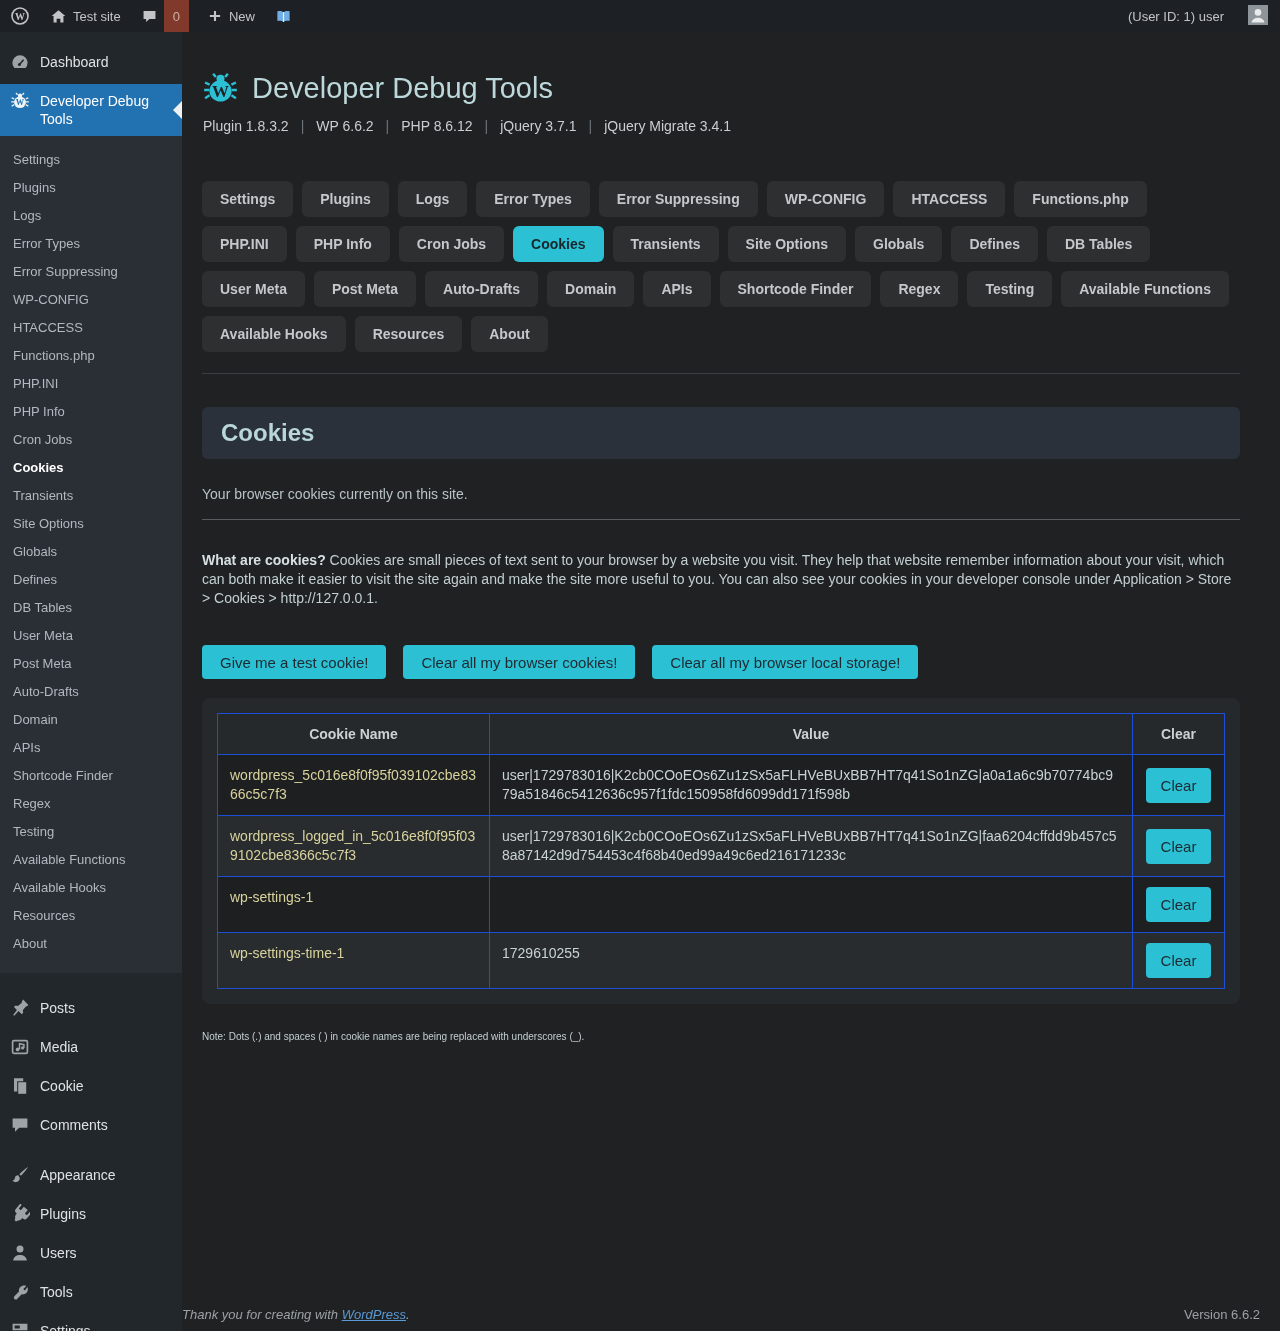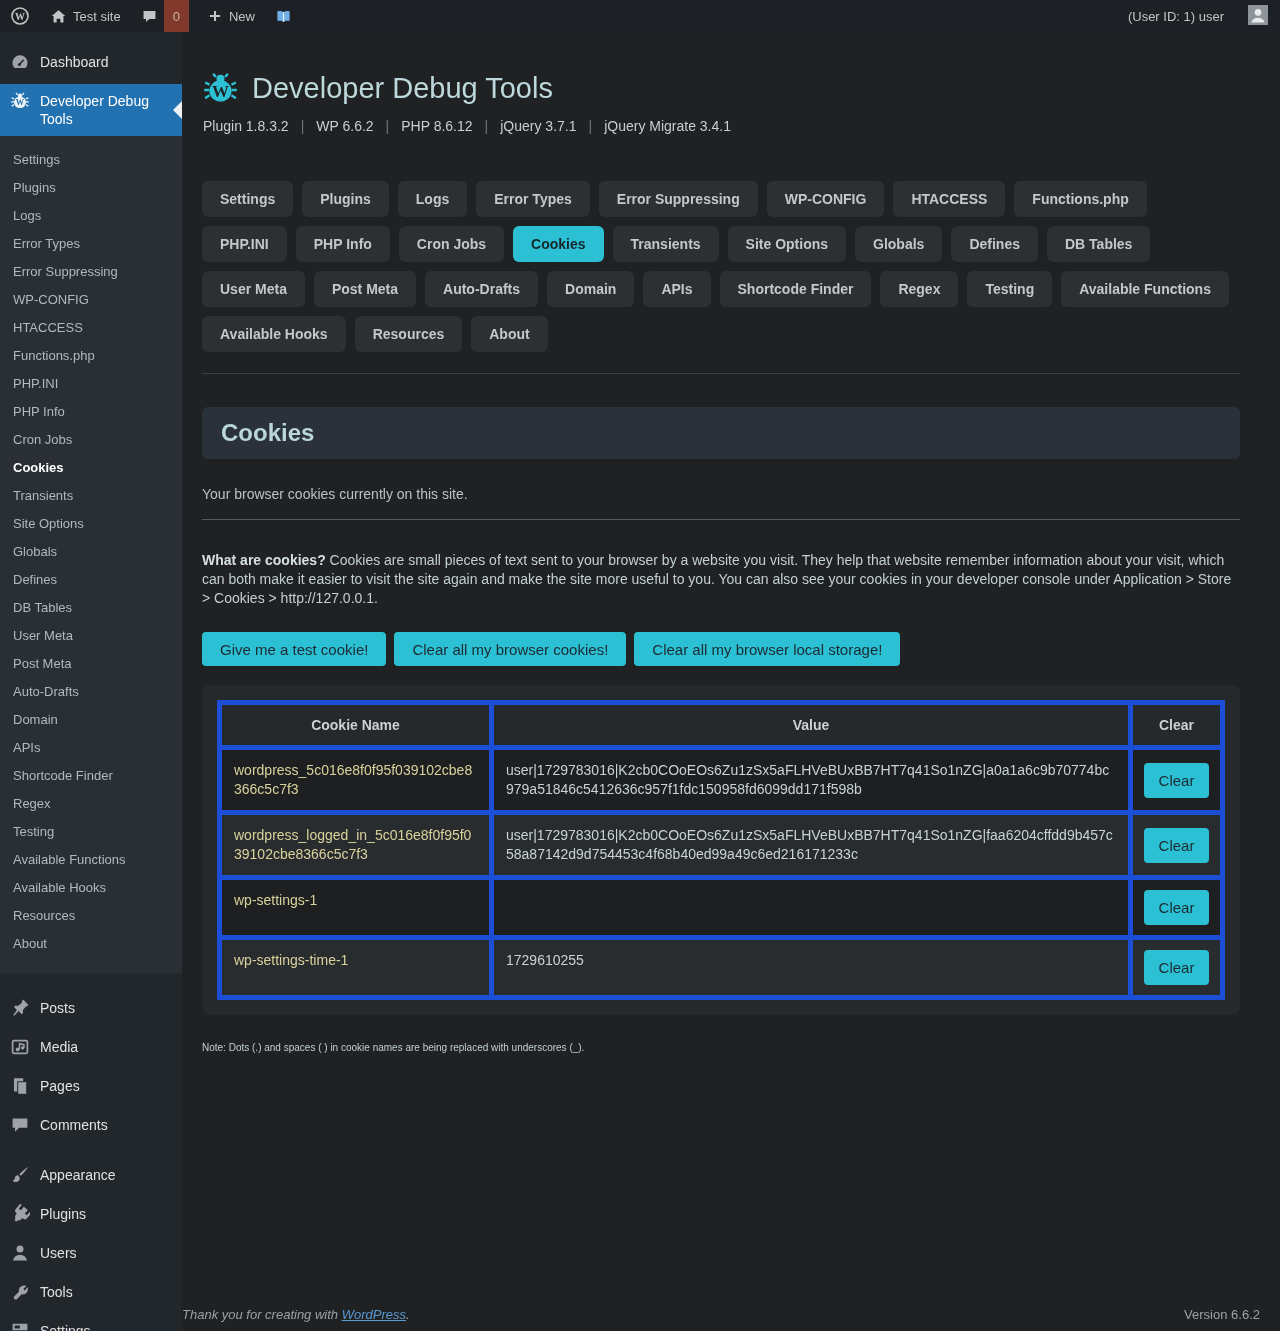--- a/index.html
+++ b/index.html
@@ -47,26 +47,26 @@
 
   .panel-heading { margin-top:33px; background:#2a313b; border-radius:6px; padding:12px 19px; }
   .panel-heading h2 { font-size:24px; font-weight:bold; color:#b9d6d8; }
 
   .subtitle { margin-top:27px; font-size:14px; color:#b9c3c6; }
   hr.rule { margin-top:17px; border:none; border-top:1px solid #585c60; }
 
   .info-text { margin-top:31px; font-size:14px; line-height:19px; color:#c3cfd0; }
   .info-text strong { color:#d6e0e1; }
 
-  .action-row { margin-top:24px; display:flex; gap:8px; }
+  .action-row { margin-top:37px; display:flex; gap:17px; }
   .btn { background:#2bc0d4; color:#1d2a31; font-size:15px; padding:8px 18px; border-radius:4px; border:none; height:34px; }
 
   .table-panel { margin-top:19px; background:#26292c; border-radius:8px; padding:15px; }
   table.cookies { width:100%; border-collapse:collapse; font-size:14px; }
-  .cookies th, .cookies td { border:5px solid #1d4ed8; }
+  .cookies th, .cookies td { border:1px solid #1d4ed8; }
   .cookies th { padding:12px; color:#ccd1d4; font-weight:bold; text-align:center; }
   .cookies td { padding:11px 12px; vertical-align:top; }
   .cookies td.name  { width:272px; color:#d8d29c; word-break:break-all; line-height:19px; }
   .cookies td.value { color:#c8d3d4; word-break:break-all; line-height:19px; }
   .cookies td.clear-cell { width:92px; text-align:center; vertical-align:middle; padding:10px; }
   .cookies tbody tr:nth-child(odd) td  { background:#1d1f21; }
   .cookies tbody tr:nth-child(even) td { background:#292c2f; }
   .clear-btn { background:#2bc0d4; color:#1d2a31; font-size:15px; padding:9px 15px; border-radius:4px; border:none; }
 
   .note { margin-top:27px; font-size:10px; color:#c3cfd0; }
@@ -197,21 +197,21 @@
             <path d="M9.5 12.4V6.6l4.4 1.1v3.2" fill="none" stroke="currentColor" stroke-width="1.5"></path>
             <circle cx="12.6" cy="10.9" r="1.6" fill="currentColor"></circle>
           </svg></span>
         <span class="mi-label">Media</span>
       </div>
       <div class="menu-item">
         <span class="mi-icon"><svg viewBox="0 0 20 20" width="20" height="20" fill="currentColor">
             <path d="M4 2.2h9.2v3H7.2v10.4H4V2.2z"></path>
             <rect x="8.2" y="6.2" width="8" height="11.6"></rect>
           </svg></span>
-        <span class="mi-label">Pages</span>
+        <span class="mi-label">Cookie</span>
       </div>
       <div class="menu-item">
         <span class="mi-icon"><svg viewBox="0 0 20 20" width="20" height="20" fill="currentColor">
             <path d="M2.6 3.4h14.8v9.4H9.2L5 16.8v-4H2.6V3.4z"></path>
           </svg></span>
         <span class="mi-label">Comments</span>
       </div>
       <div class="menu-item group-gap">
         <span class="mi-icon"><svg viewBox="0 0 20 20" width="20" height="20" fill="currentColor">
             <path d="M18 2c-2.7 1.7-6.9 5.2-8.6 7.2l1.5 1.5c2-1.7 5.5-5.9 7.2-8.6L18 2zM8.5 10.4c-1.7-.3-3.4.8-3.6 2.5-.2 1.6-1.1 2.2-2.4 2.7 1 1.1 2.5 1.7 4 1.5 2.1-.3 3.5-2.1 3.2-4l-1.2-2.7z"></path>

